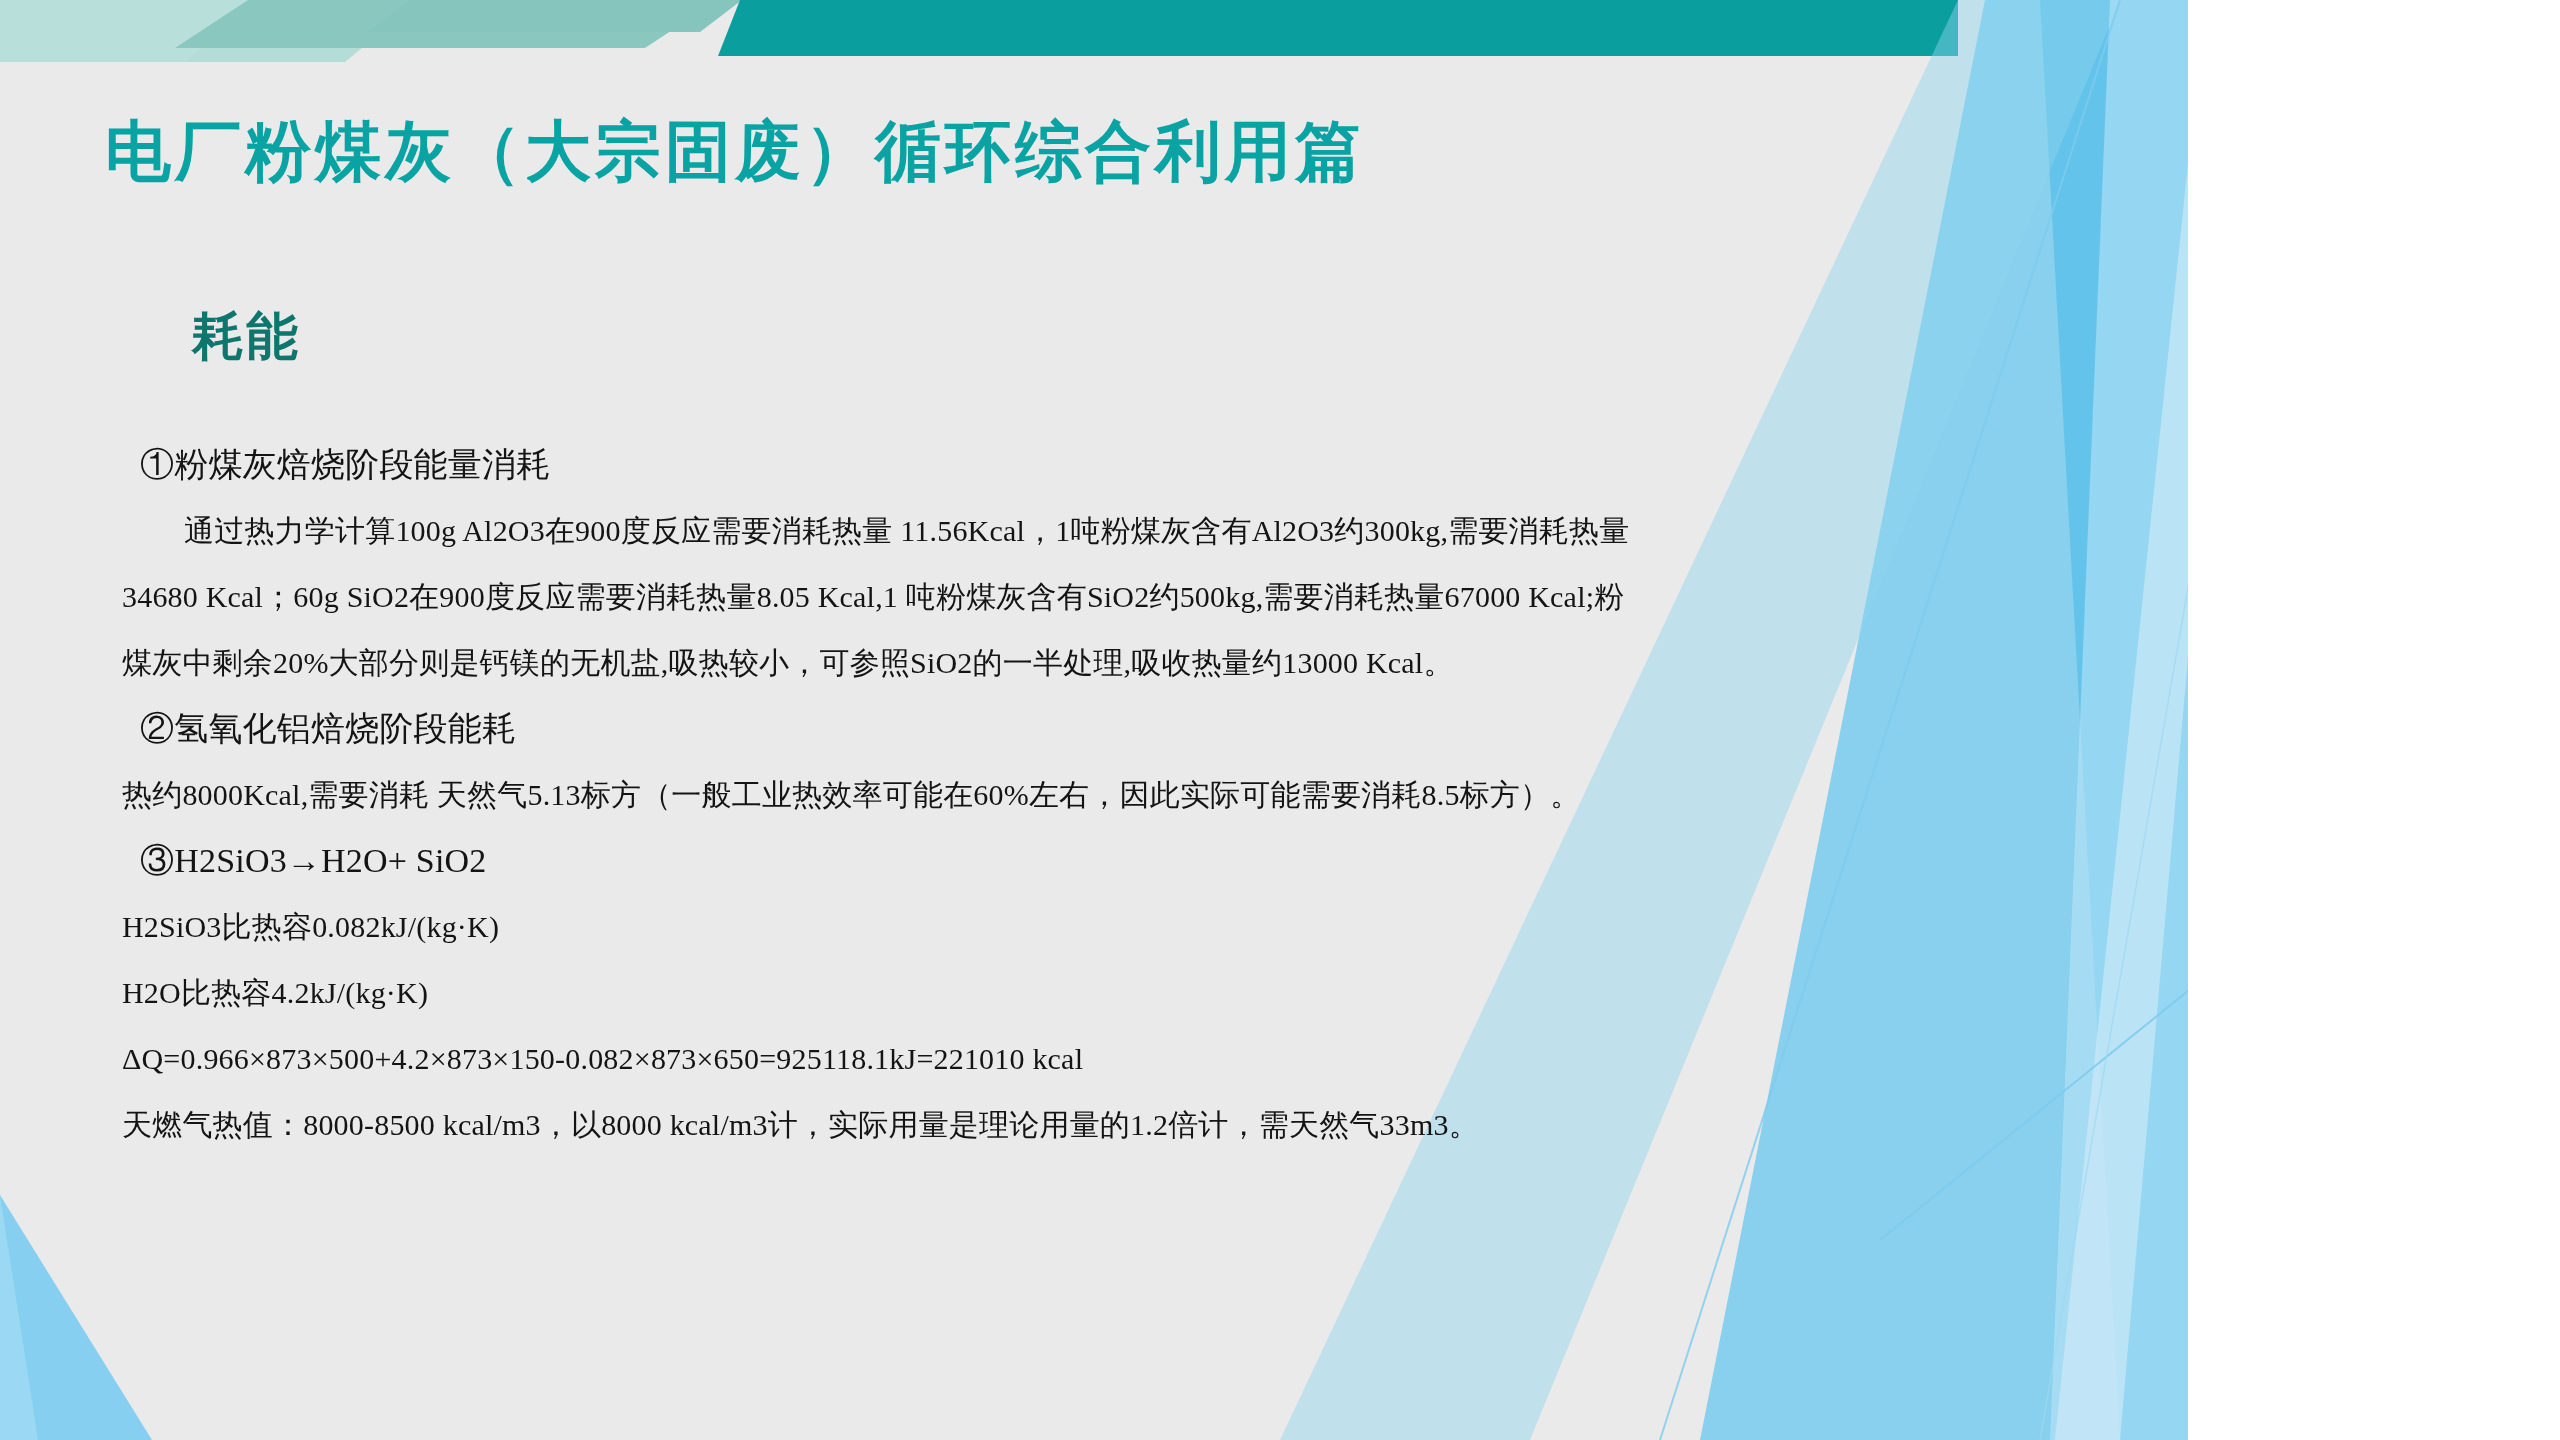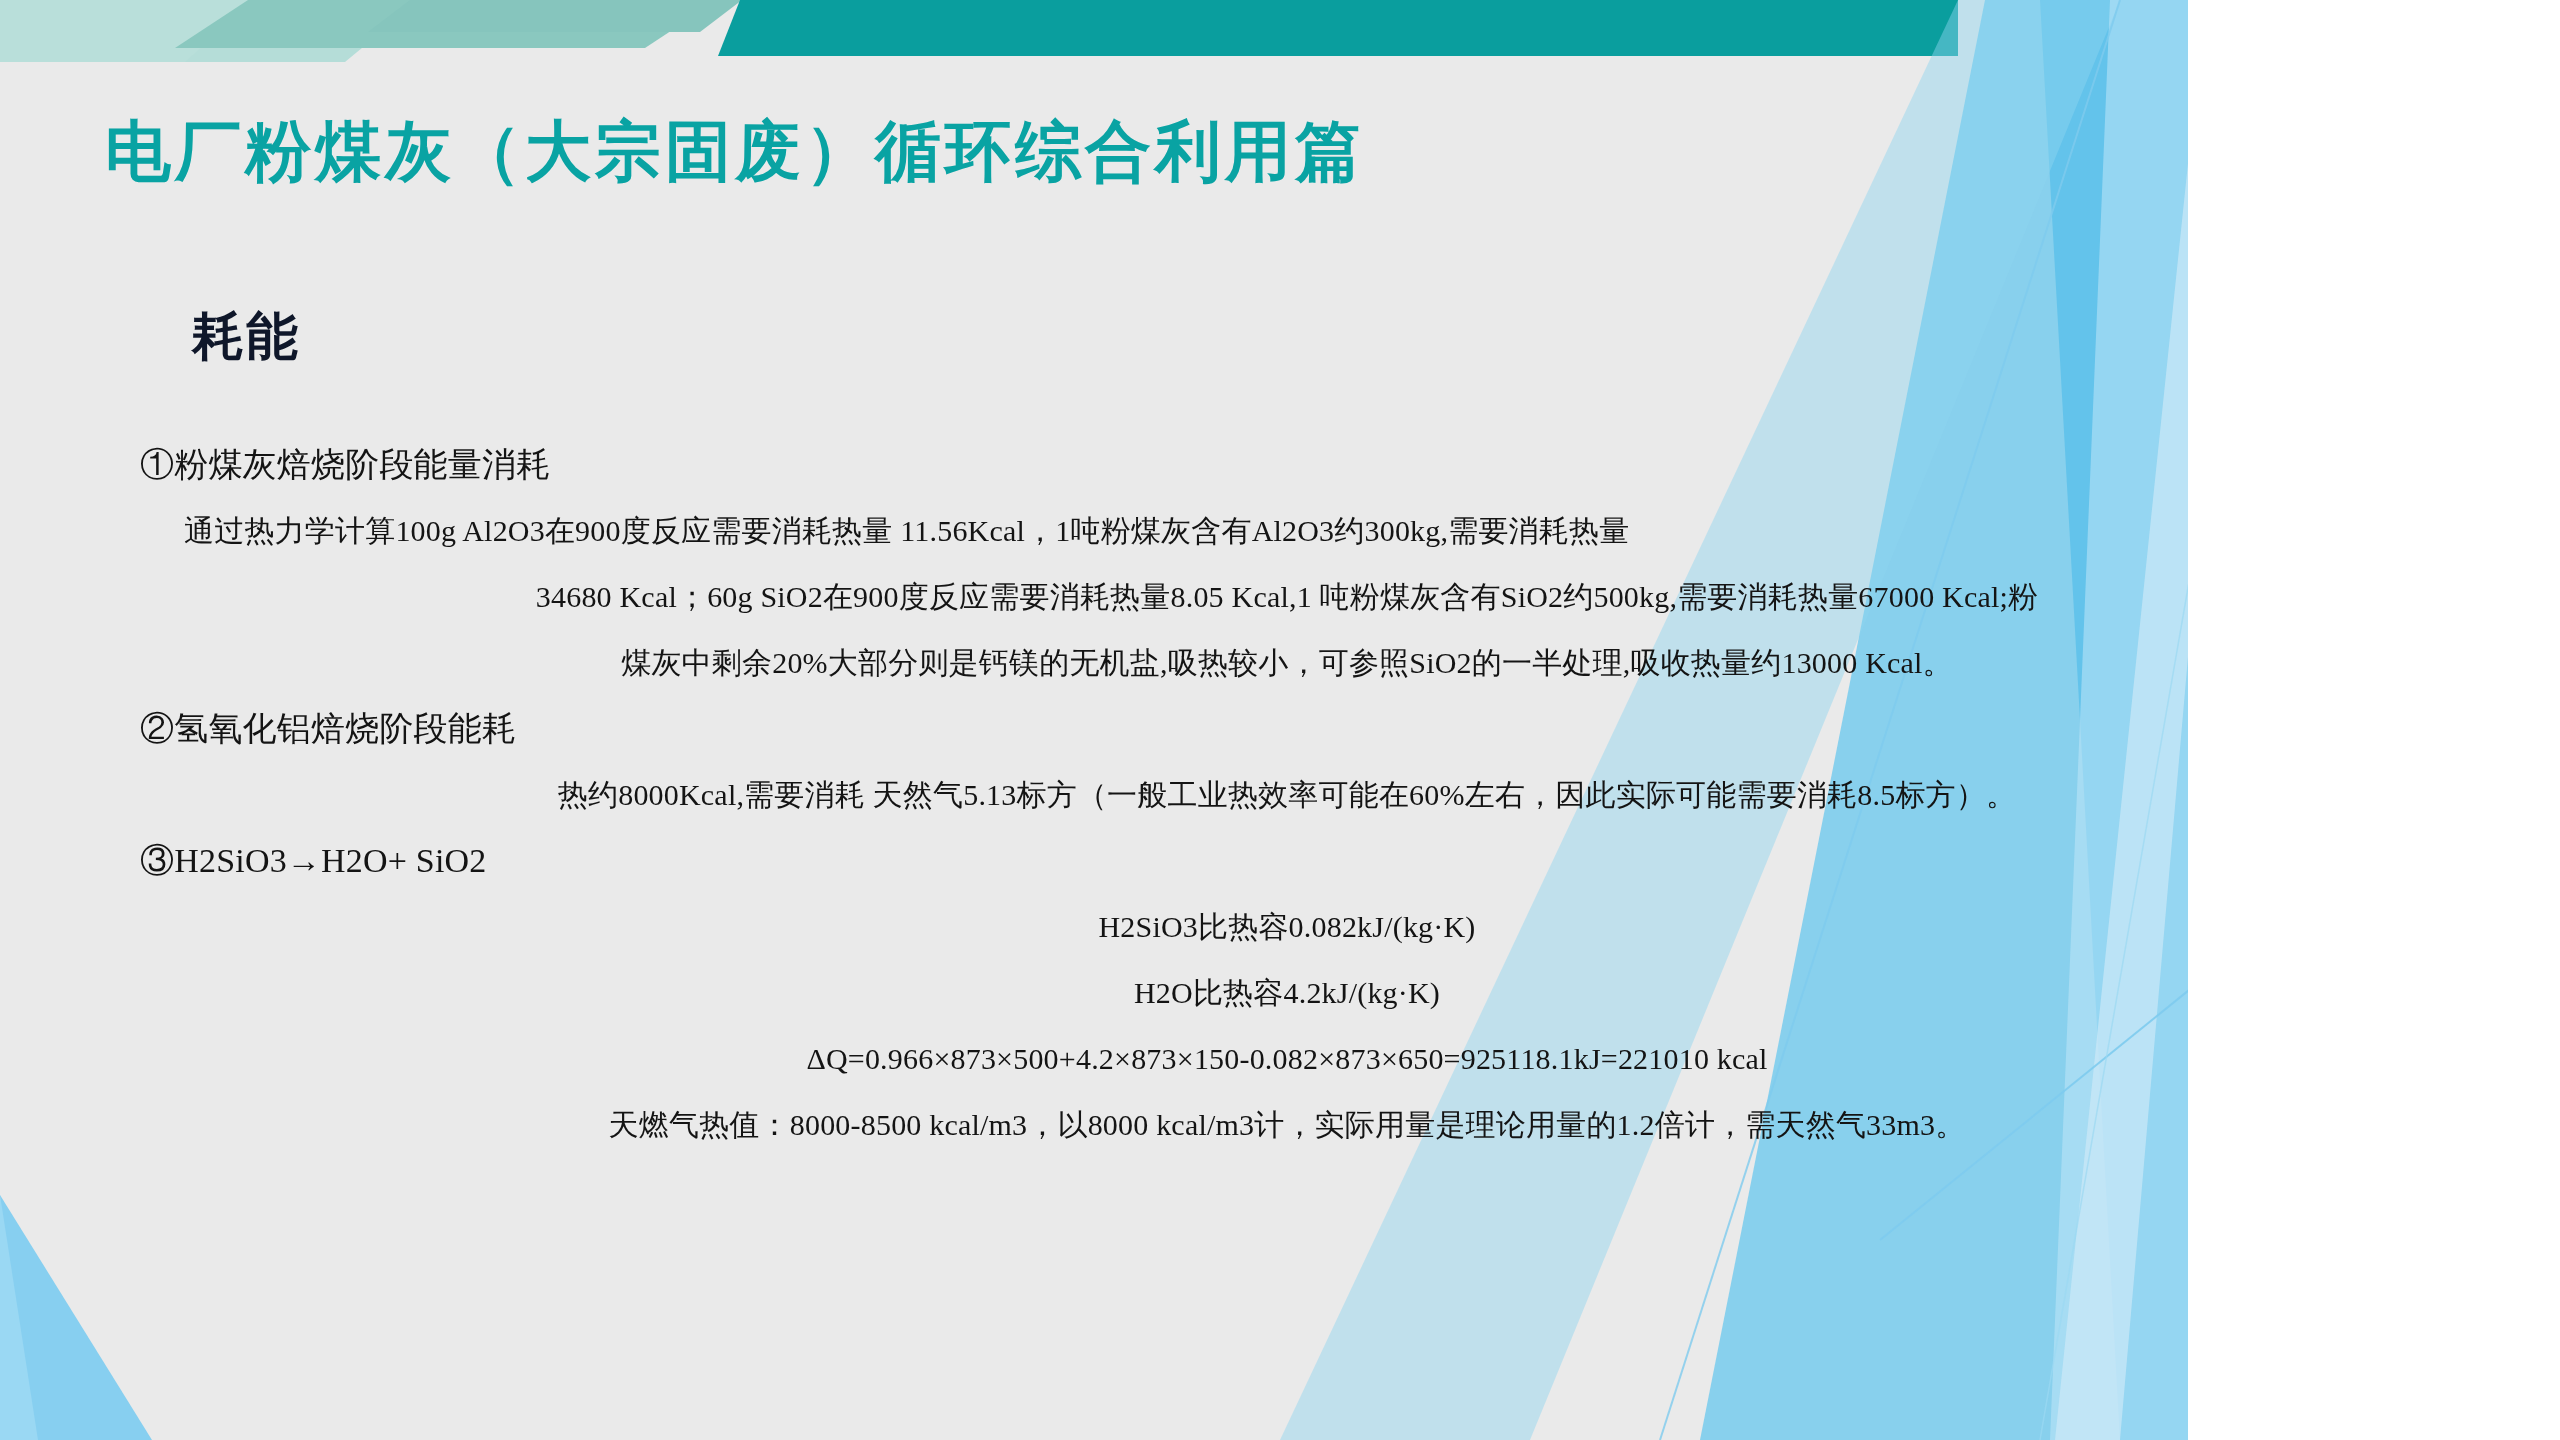--- a/index.html
+++ b/index.html
@@ -48,21 +48,21 @@
   #section-heading {
     position: absolute;
     left: 192px;
     top: 308px;
     margin: 0;
     font-family: "Liberation Serif", "DejaVu Serif", serif;
     font-weight: 700;
     font-size: 52px;
     line-height: 1.1;
     letter-spacing: 2px;
-    color: #0f172a;
+    color: #0f766e;
   }
 
   
   #body-text {
     position: absolute;
     left: 122px;
     top: 432px;
     width: 2330px;
     color: #141414;
     font-size: 34px;
@@ -79,21 +79,21 @@
   .sub-head {
     margin: 0;
     padding: 0;
     font-size: 34px;
     line-height: 66px;
     letter-spacing: 0.2px;
     white-space: nowrap;
   }
   .indent-1 { padding-left: 18px; }
   .indent-2 { padding-left: 62px; }
-  .flow-line { padding-left: 0px; text-align: center; }
+  .flow-line { padding-left: 0px; }
 </style>
 </head>
 <body>
 
 <div id="slide">
 
   <svg class="deco" viewBox="0 0 2560 1440" preserveAspectRatio="none" xmlns="http://www.w3.org/2000/svg">
 
     <rect x="0" y="0" width="2560" height="1440" fill="#eaeaea"></rect>
 

